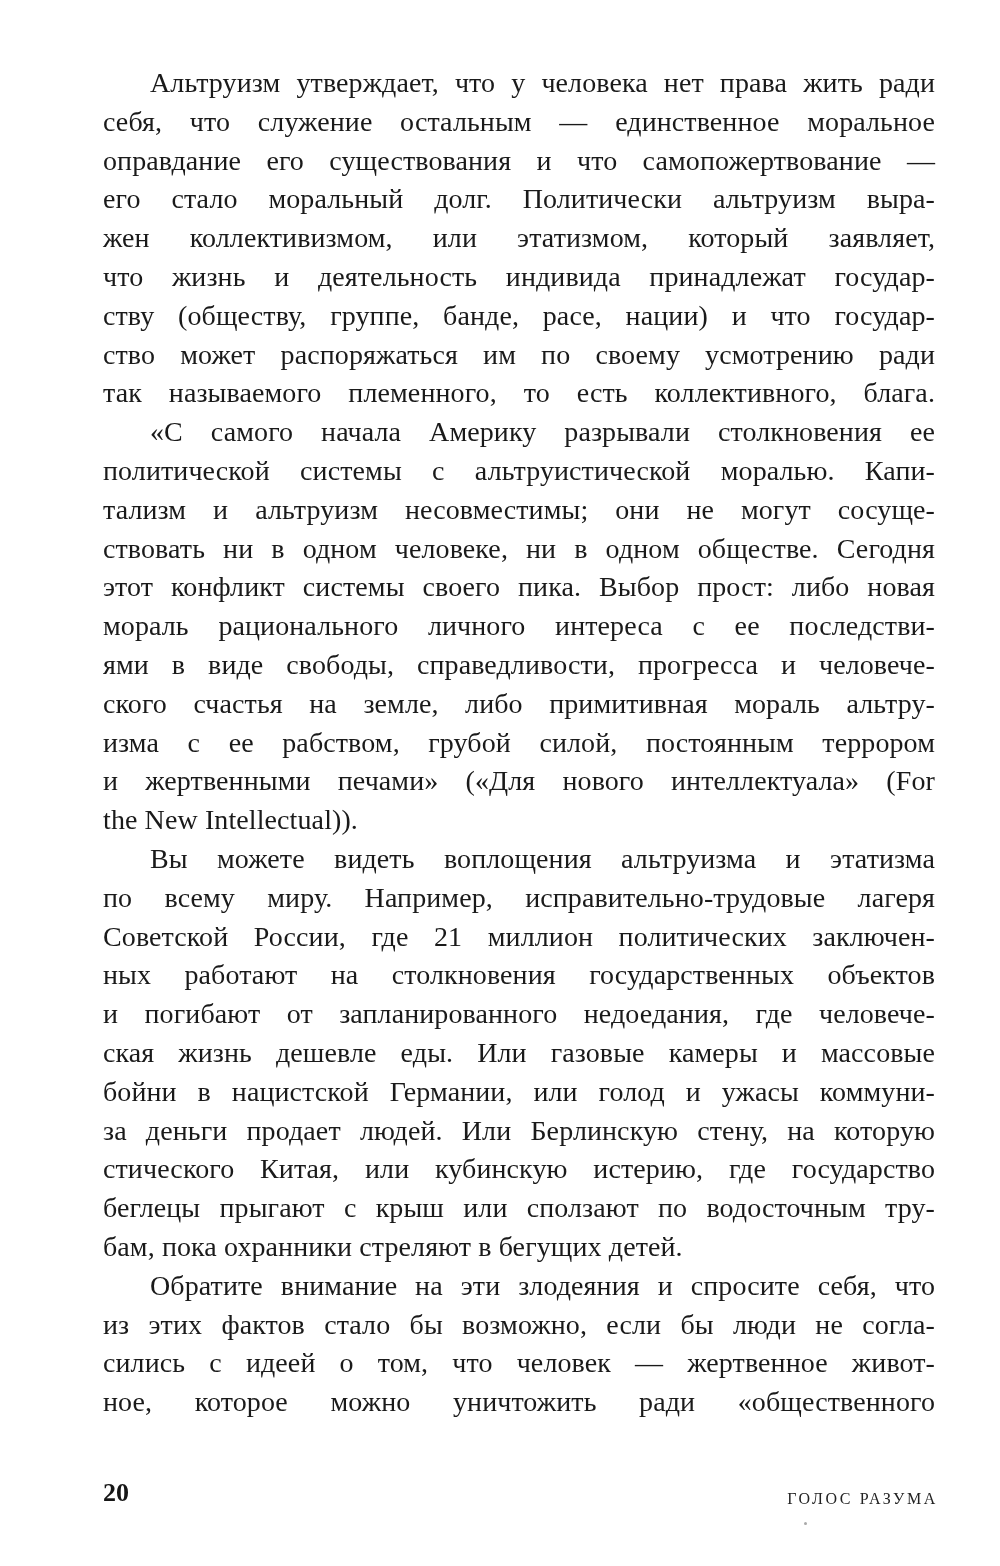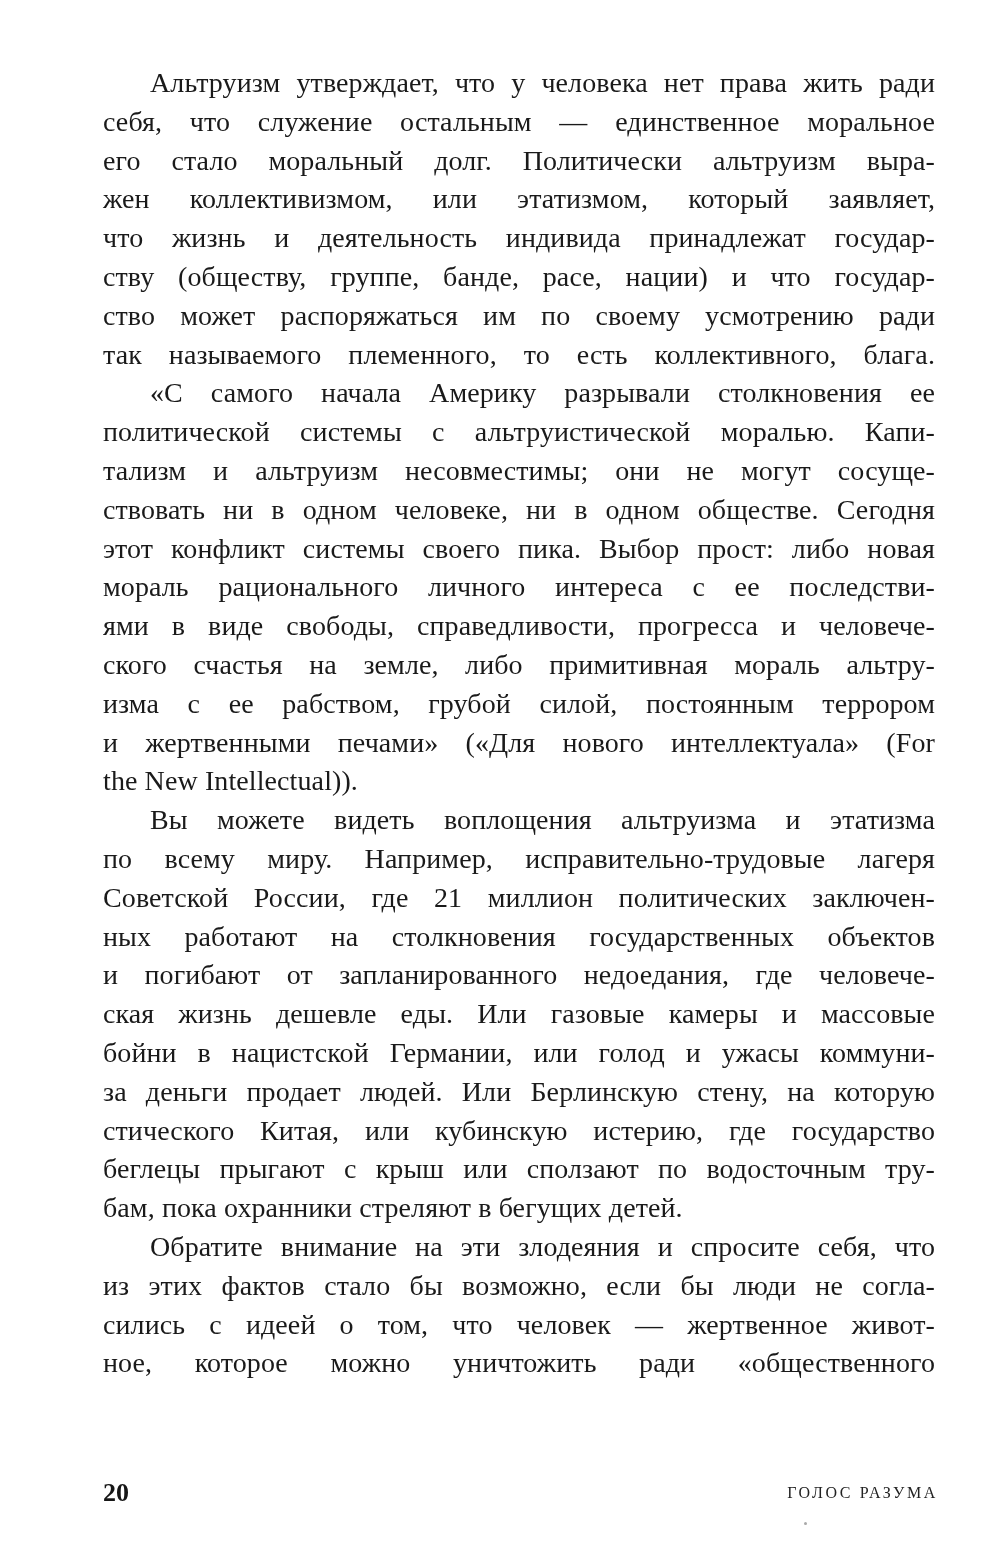--- a/index.html
+++ b/index.html
@@ -41,21 +41,21 @@
   }
   .line.indent { text-indent: 47px; }
   .line .it { }
   .footer {
     position: absolute;
     left: 103px;
     top: 1478px;
     width: 832px;
     display: flex;
     justify-content: space-between;
-    align-items: center;
+    align-items: flex-end;
   }
   .pagenum {
     font-size: 26px;
     font-weight: 700;
     color: #161616;
   }
   .running-title {
     font-size: 16px;
     letter-spacing: 2.6px;
     margin-right: -3px;
@@ -73,20 +73,21 @@
 </style>
 </head>
 <body>
 
 <div class="page">
 
   <div class="text-column" id="body-text">
       <div class="para">
         <div class="line indent"><span>Альтруизм утверждает, что у человека нет права жить ради</span></div>
         <div class="line"><span>себя, что служение остальным — единственное моральное</span></div>
+        <div class="line"><span>оправдание его существования и что самопожертвование —</span></div>
         <div class="line"><span>его стало моральный долг. Политически альтруизм выра-</span></div>
         <div class="line"><span>жен коллективизмом, или </span><span class="it">этатизмом,</span><span> который заявляет,</span></div>
         <div class="line"><span>что жизнь и деятельность индивида принадлежат государ-</span></div>
         <div class="line"><span>ству (обществу, группе, банде, расе, нации) и что государ-</span></div>
         <div class="line"><span>ство может распоряжаться им по своему усмотрению ради</span></div>
         <div class="line"><span>так называемого племенного, то есть коллективного, блага.</span></div>
       </div>
       <div class="para">
         <div class="line indent"><span>«С самого начала Америку разрывали столкновения ее</span></div>
         <div class="line"><span>политической системы с альтруистической моралью. Капи-</span></div>

